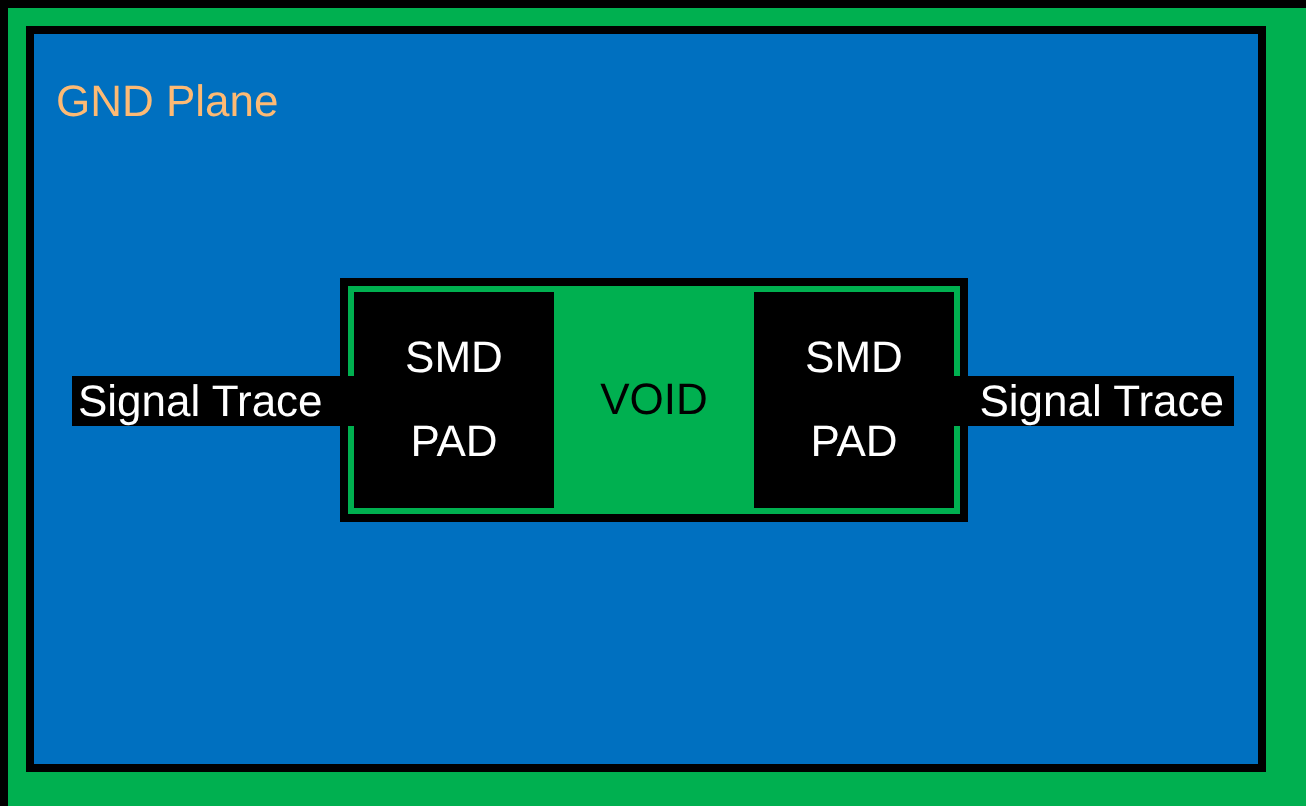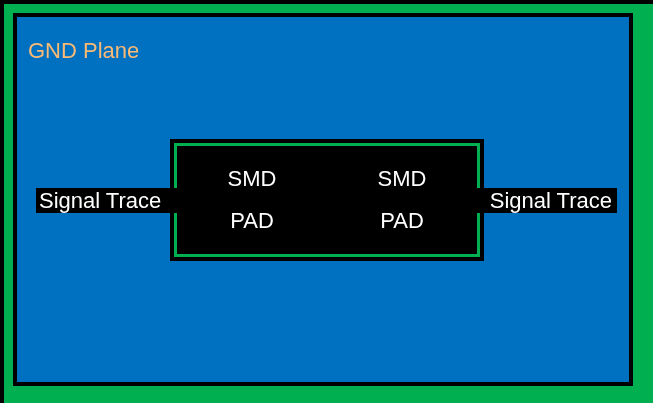--- a/index.html
+++ b/index.html
@@ -114,20 +114,23 @@
 
   <div class="gnd-label">GND Plane</div>
 
   <div class="block">
     <div class="block-ring"></div>
     <div class="block-content">
       <div class="pad">
         <span>SMD</span>
         <span>PAD</span>
       </div>
+      <div class="void-region">
+        <span>VOID</span>
+      </div>
       <div class="pad">
         <span>SMD</span>
         <span>PAD</span>
       </div>
     </div>
   </div>
 
   <div class="trace trace-left">
     <span>Signal Trace</span>
   </div>

